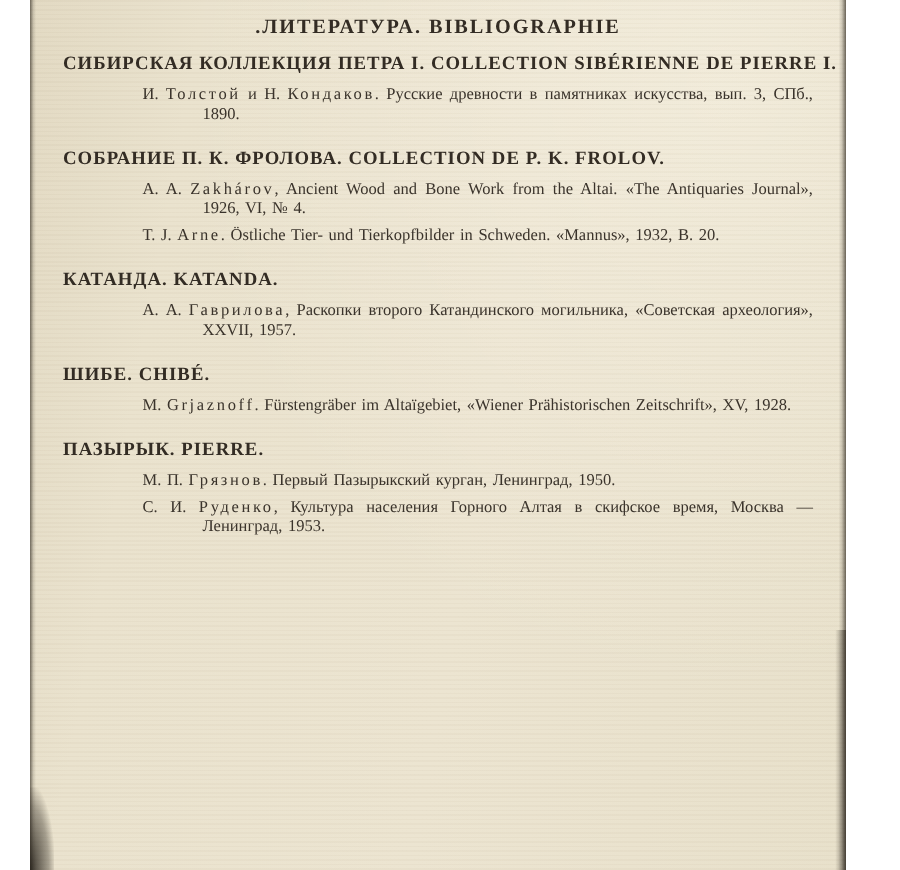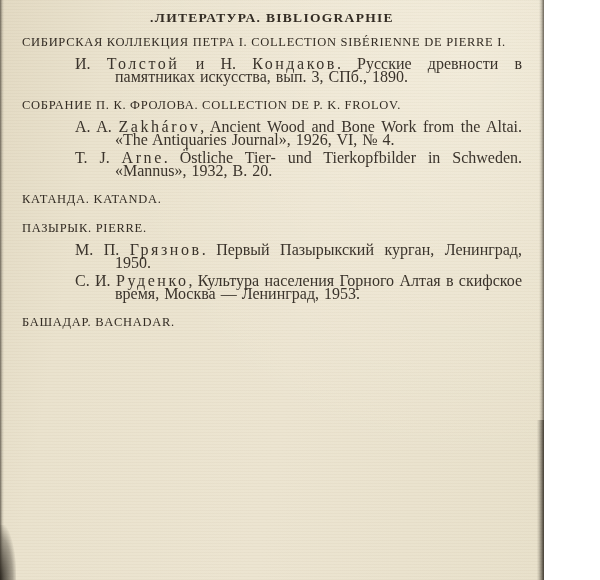--- a/index.html
+++ b/index.html
@@ -6,20 +6,21 @@
   body{
     width:600px;height:580px;overflow:hidden;
     font-family:"Liberation Serif","DejaVu Serif",serif;
   }
   .paper{
     position:relative;width:544px;height:580px;overflow:hidden;
     background:
       radial-gradient(ellipse at 85% 10%, rgba(255,252,240,0.35), rgba(255,252,240,0) 55%),
       linear-gradient(100deg,#e2d9c2 0%, #eae2cd 18%, #ece4d0 55%, #e8e0ca 100%);
     color:#39322a;
+    margin-left:20px;
   }
   .texture{
     position:absolute;inset:0;pointer-events:none;
     background:repeating-linear-gradient(0deg, rgba(120,105,80,0.035) 0 1px, rgba(255,255,255,0.02) 1px 3px);
   }
   .edge-left{
     position:absolute;left:0;top:0;width:4px;height:100%;
     background:linear-gradient(to right, rgba(48,42,33,0.65), rgba(48,42,33,0.15) 55%, rgba(48,42,33,0) 100%);
   }
   .edge-right{
@@ -42,27 +43,27 @@
   h1.title{
     margin:2px 0 0 0;
     font-size:13.5px;line-height:16px;
     text-align:center;font-weight:bold;
     letter-spacing:1.3px;color:#332c24;
     white-space:nowrap;
   }
   .section h2{
     margin:15px 0 8px 0;
     font-size:12.5px;line-height:14px;
-    font-weight:normal;letter-spacing:0.7px;
+    font-weight:bold;letter-spacing:0.7px;
     color:#332c24;white-space:nowrap;
   }
   .section:first-of-type h2{margin-top:9px;}
   .section p.entry{
     margin:0 0 5px 0;
-    font-size:16px;line-height:13px;
+    font-size:11px;line-height:13px;
     text-align:justify;
     padding-left:93px;text-indent:-40px;
     color:#3a332b;
     word-spacing:1px;
   }
   .section p.entry:last-child{margin-bottom:0;}
   .sp{letter-spacing:0.16em;}
 </style>
 </head>
 <body>
@@ -81,24 +82,28 @@
           <h2>СИБИРСКАЯ КОЛЛЕКЦИЯ ПЕТРА I. COLLECTION SIBÉRIENNE DE PIERRE I.</h2>
           <p class="entry"><span>И. </span><span class="sp">Толстой</span><span> и Н. </span><span class="sp">Кондаков</span><span>. Русские древности в памятниках искусства, вып. 3, СПб., 1890.</span></p>
         </div>
         <div class="section">
           <h2>СОБРАНИЕ П. К. ФРОЛОВА. COLLECTION DE P. K. FROLOV.</h2>
           <p class="entry"><span>A. A. </span><span class="sp">Zakhárov</span><span>, Ancient Wood and Bone Work from the Altai. «The Antiquaries Journal», 1926, VI, № 4.</span></p>
           <p class="entry"><span>T. J. </span><span class="sp">Arne</span><span>. Östliche Tier- und Tierkopfbilder in Schweden. «Mannus», 1932, B. 20.</span></p>
         </div>
         <div class="section">
           <h2>КАТАНДА. KATANDA.</h2>
+          <p class="entry"><span>А. А. </span><span class="sp">Гаврилова</span><span>, Раскопки второго Катандинского могильника, «Советская археология», XXVII, 1957.</span></p>
+        </div>
+        <div class="section">
+          <h2>ШИБЕ. CHIBÉ.</h2>
+          <p class="entry"><span>M. </span><span class="sp">Grjaznoff</span><span>. Fürstengräber im Altaïgebiet, «Wiener Prähistorischen Zeitschrift», XV, 1928.</span></p>
         </div>
         <div class="section">
           <h2>ПАЗЫРЫК. PIERRE.</h2>
           <p class="entry"><span>М. П. </span><span class="sp">Грязнов</span><span>. Первый Пазырыкский курган, Ленинград, 1950.</span></p>
           <p class="entry"><span>С. И. </span><span class="sp">Руденко</span><span>, Культура населения Горного Алтая в скифское время, Москва — Ленинград, 1953.</span></p>
         </div>
         <div class="section">
-          <h2>БАШАДАР. BACHADAR.</h2>
         </div>
       </div>
   </div>
 </div>
 
 </body></html>

